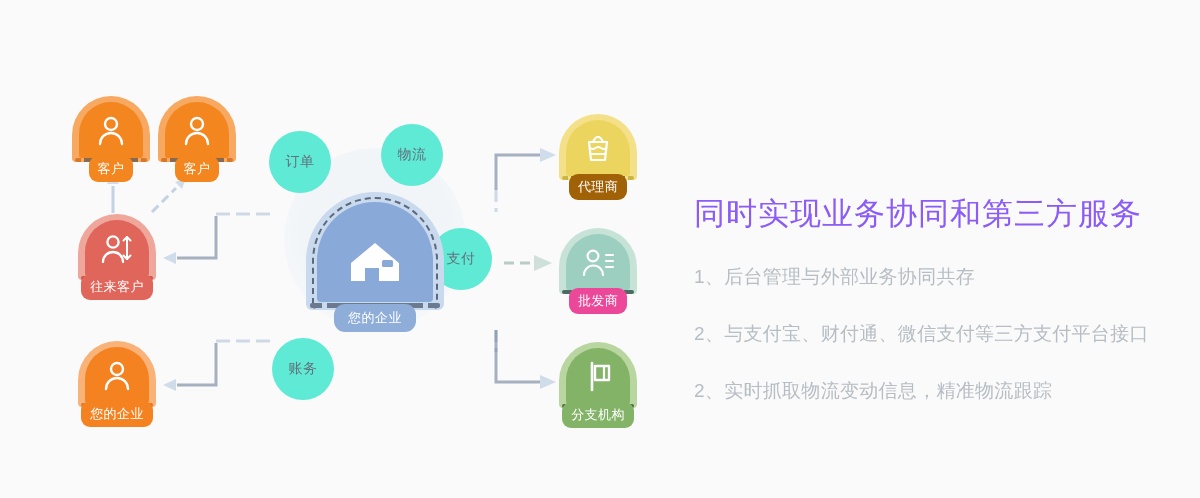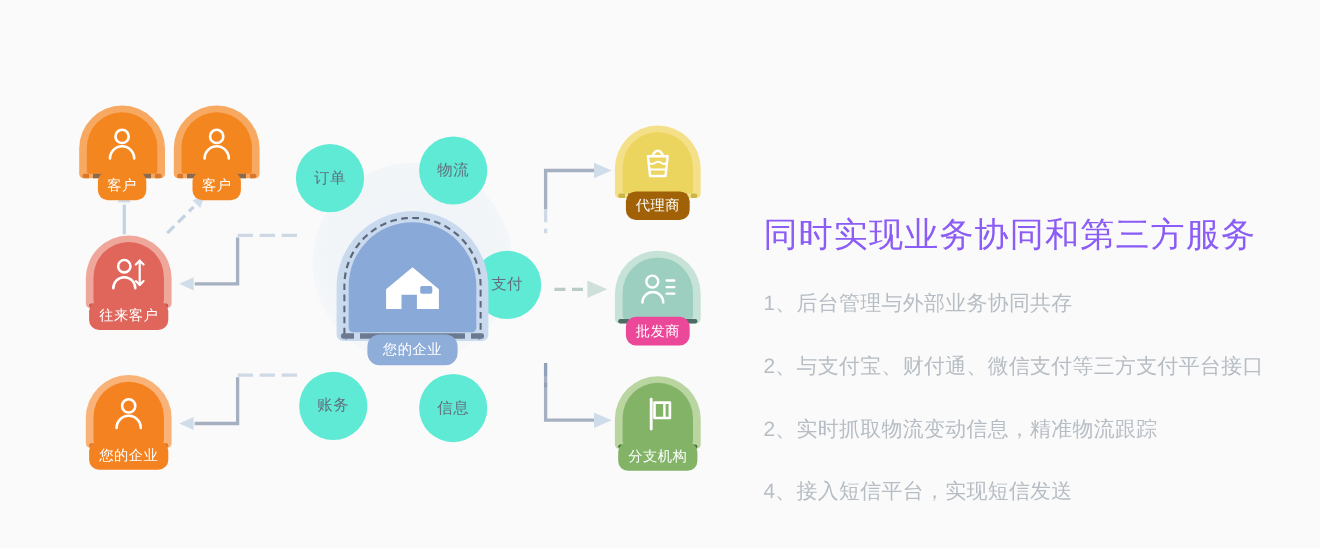--- a/index.html
+++ b/index.html
@@ -200,23 +200,20 @@
       </div>
     <div class="bubble b2">
         <span>物流</span>
       </div>
     <div class="bubble b4">
         <span>支付</span>
       </div>
     <div class="bubble b5">
         <span>账务</span>
       </div>
-    <div class="bubble b6">
-        <span>信息</span>
-      </div>
 
     <div class="core">
       <div class="core-outer"></div>
       <div class="core-inner"></div>
       <div class="core-ring"></div>
       <div class="core-base"></div>
       <svg class="core-house" viewBox="0 0 54 44">
         <path d="M27 3 L51 23 L51 41 L31 41 L31 28 L17 28 L17 41 L3 41 L3 23 Z" fill="#ffffff"></path>
         <rect x="34" y="20" width="11" height="7" rx="1.5" fill="#89a9d8"></rect>
       </svg>
@@ -315,17 +312,16 @@
     </div>
 
   </div>
 
   <div class="panel">
     <div class="panel-title">同时实现业务协同和第三方服务</div>
     <div class="panel-list">
       <div class="panel-item">1、后台管理与外部业务协同共存</div>
       <div class="panel-item">2、与支付宝、财付通、微信支付等三方支付平台接口</div>
       <div class="panel-item">2、实时抓取物流变动信息，精准物流跟踪</div>
-      <div class="panel-item">4、接入短信平台，实现短信发送</div>
     </div>
   </div>
 
 </div>
 
 </body></html>

